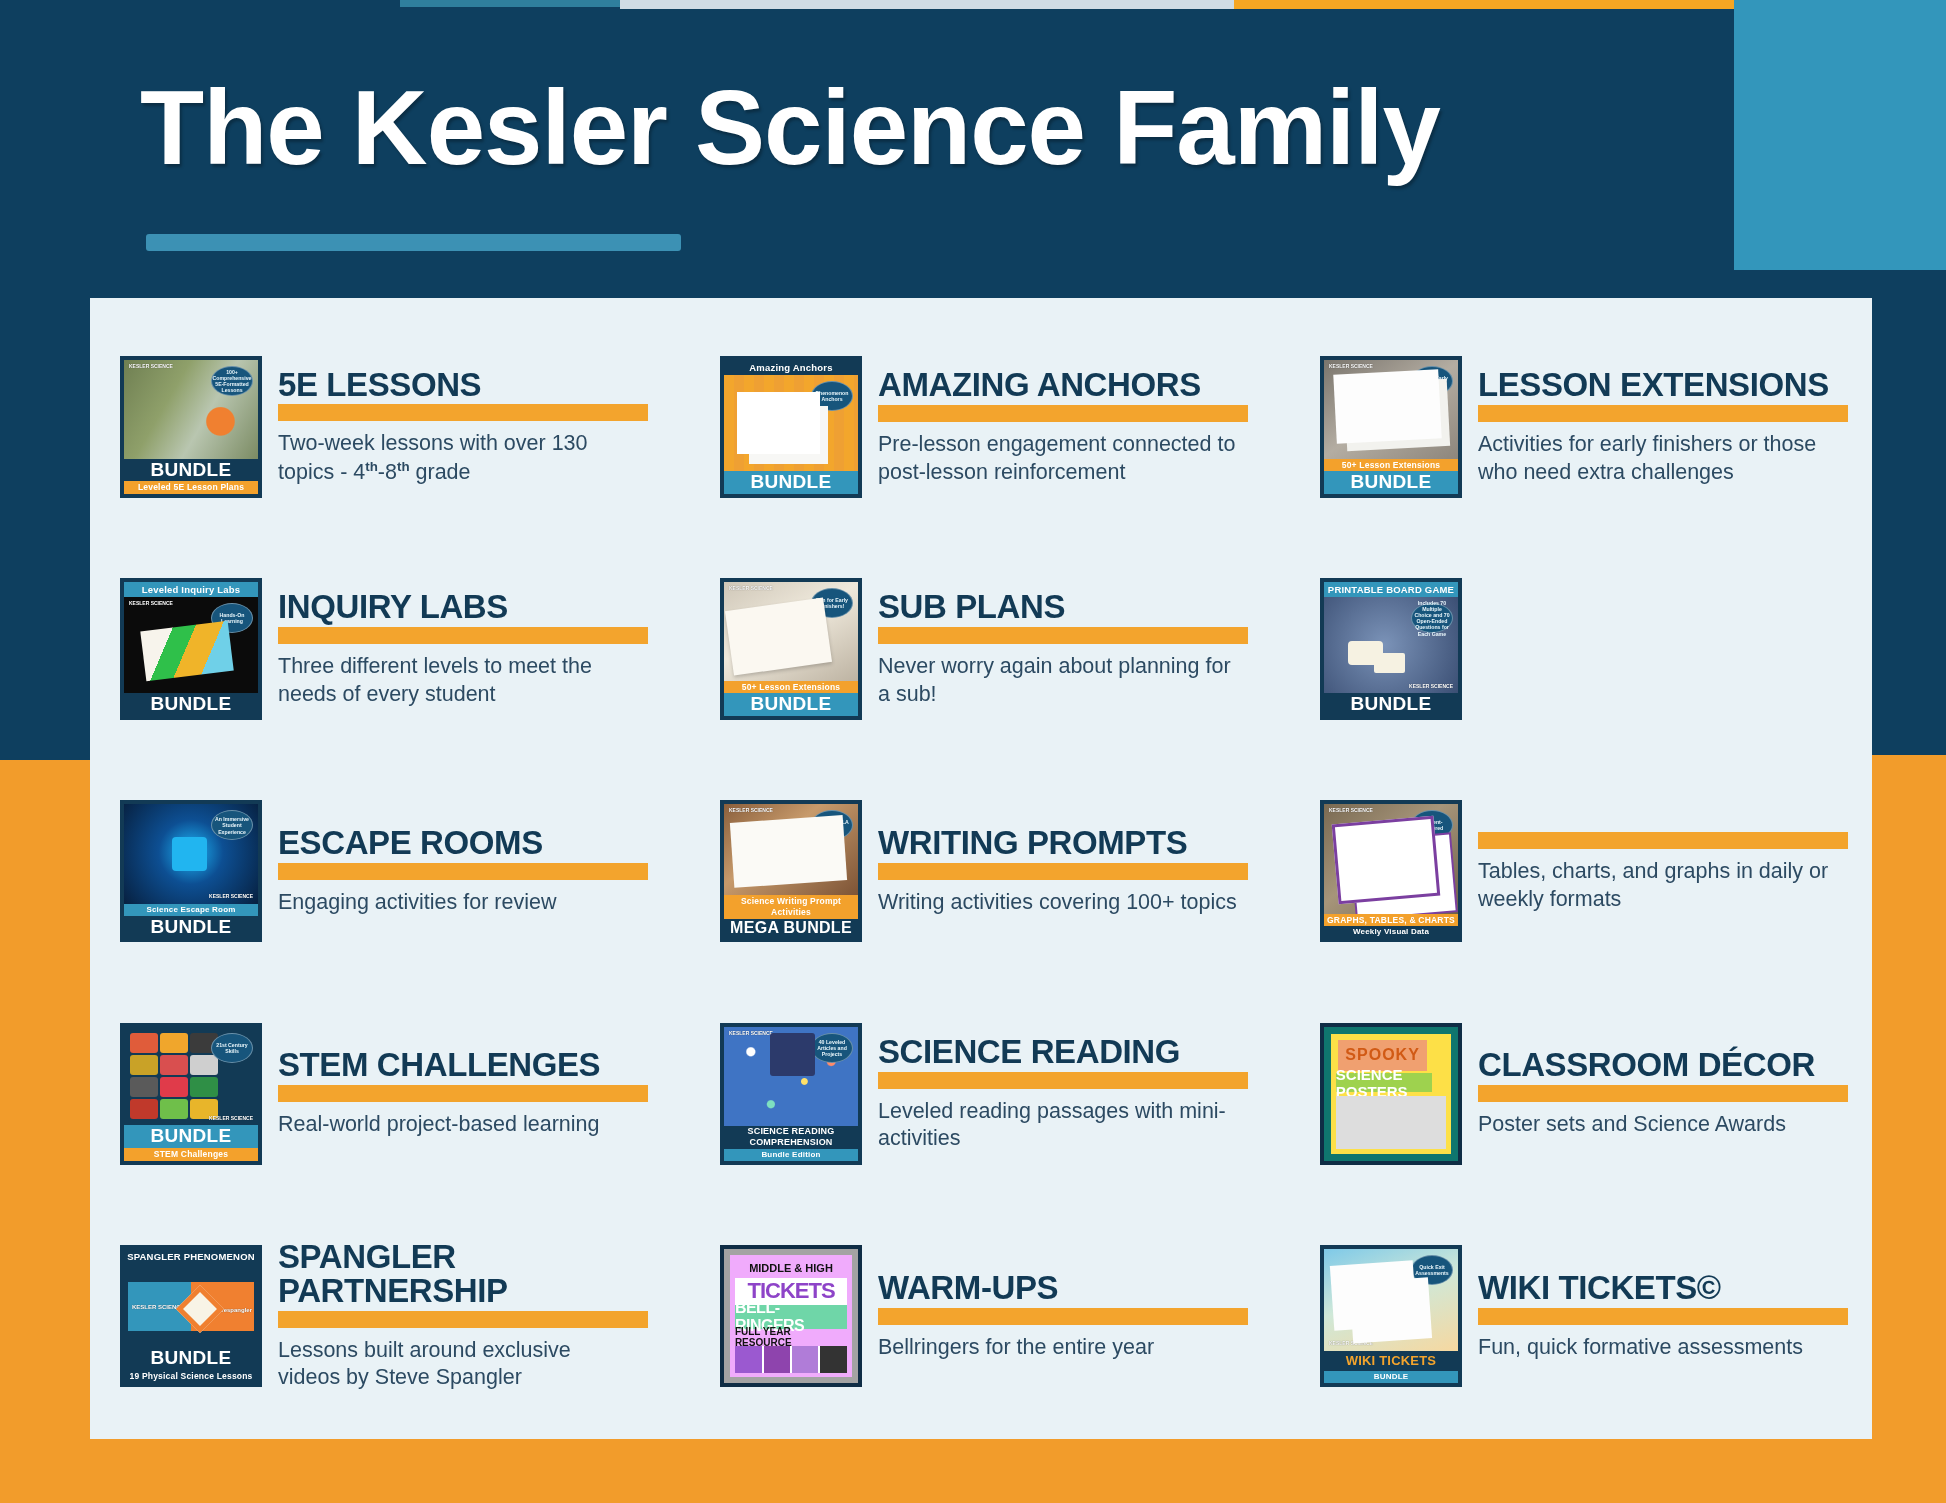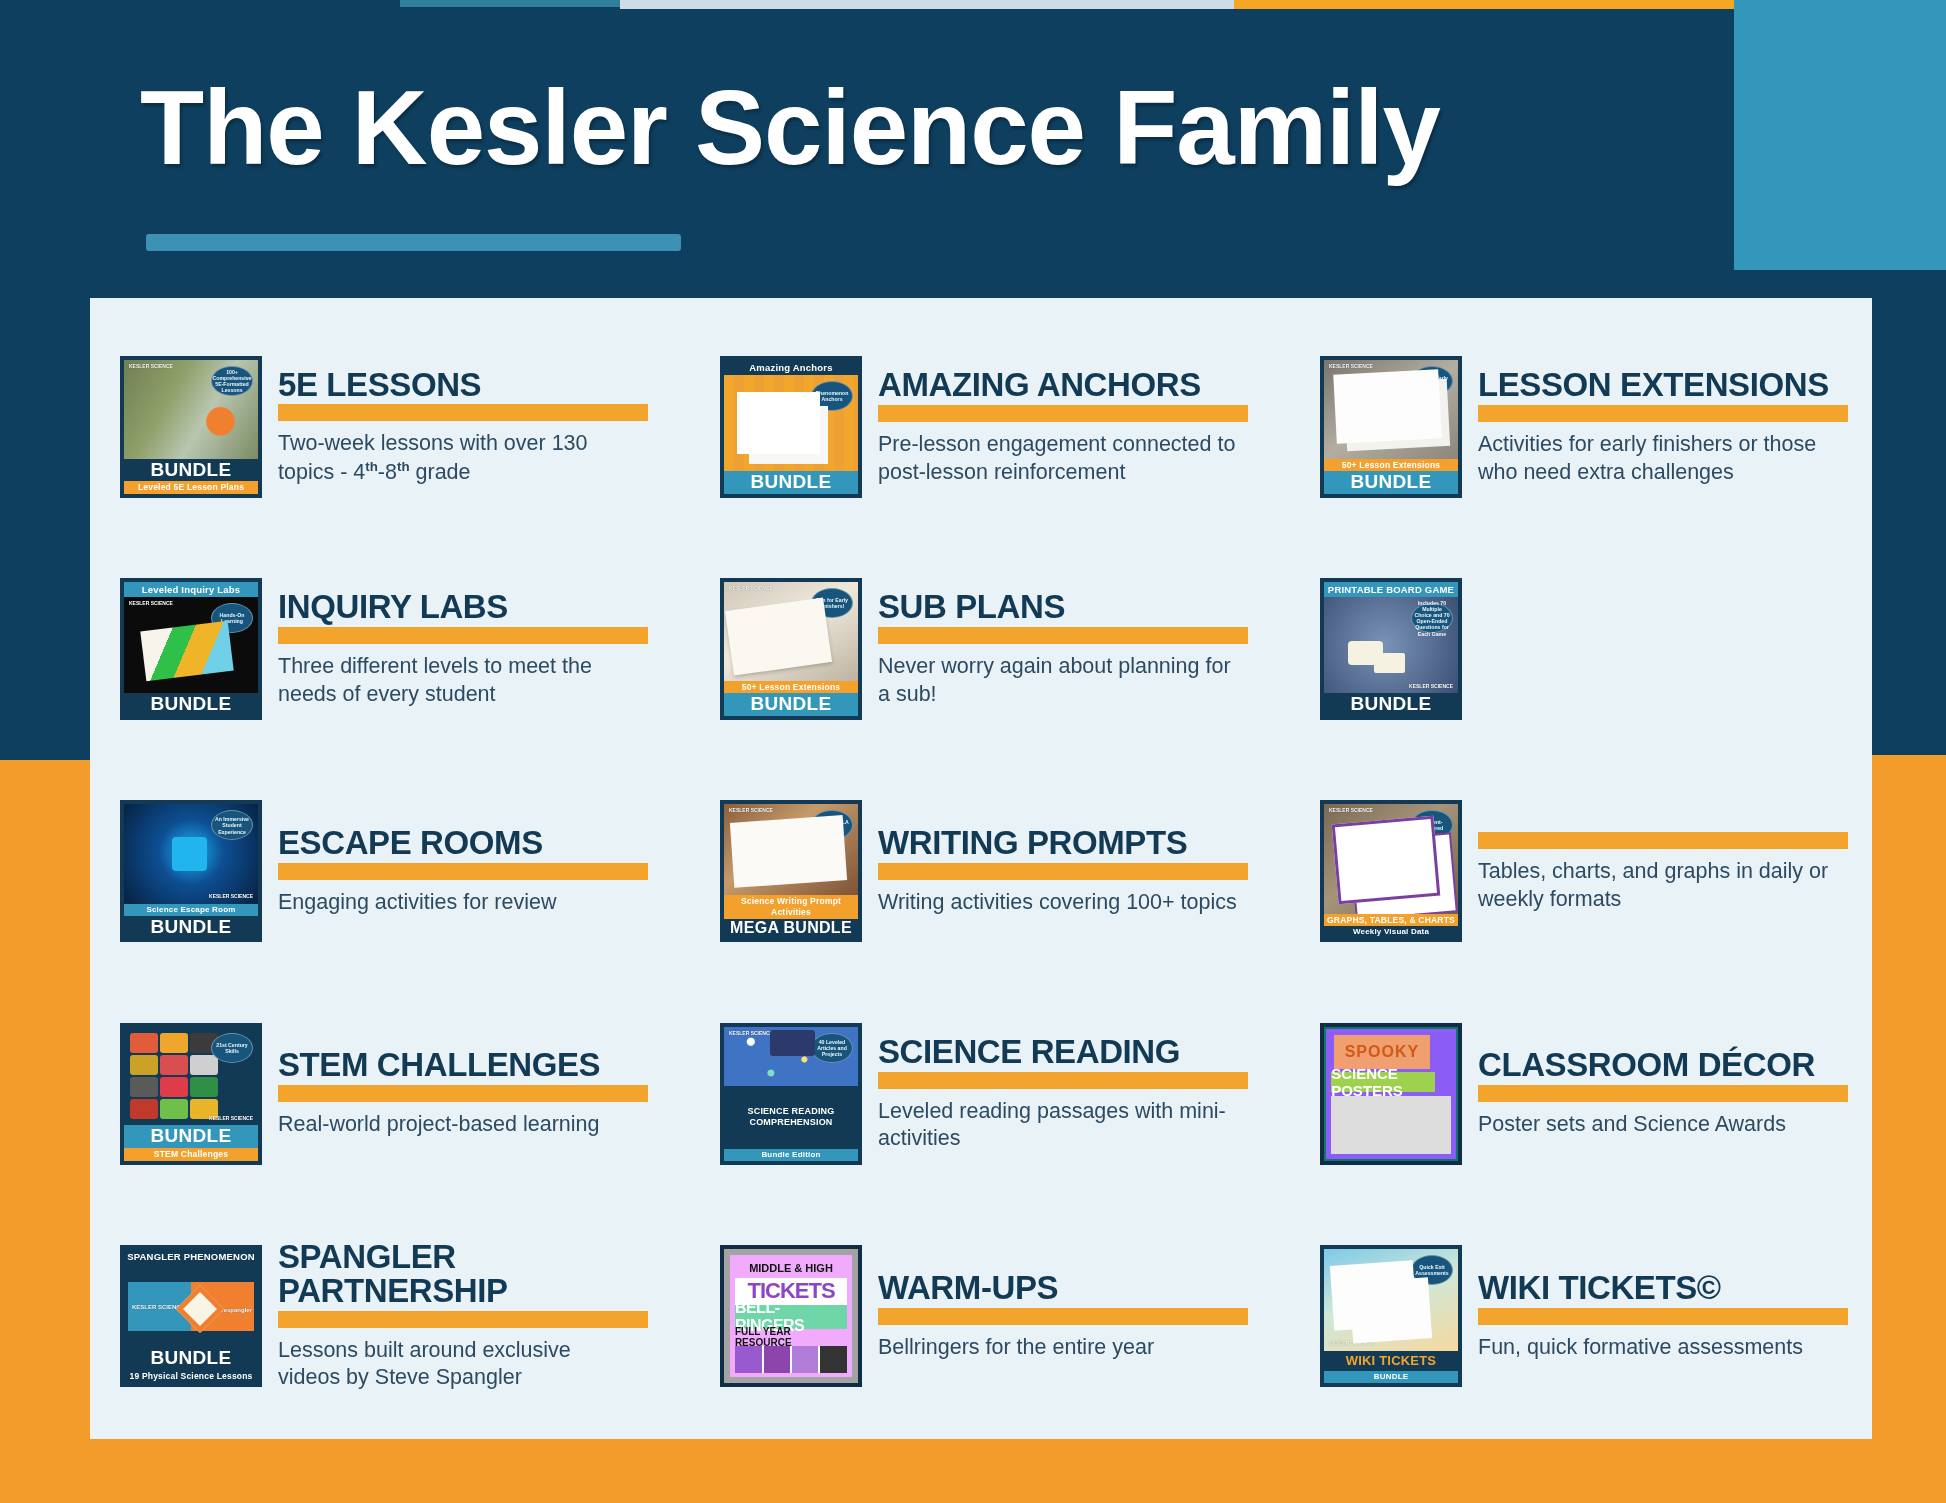--- a/index.html
+++ b/index.html
@@ -199,21 +199,21 @@
       grid-template-columns:repeat(3,1fr); grid-template-rows:repeat(4,1fr);
       padding:6px 40px 6px 6px; gap:2px; }
   .art-stem i { display:block; border-radius:3px; }
   .art-reading { background:#3f74c4;
       background-image: radial-gradient(circle at 20% 25%,#fff 0 3%,transparent 4%),
                         radial-gradient(circle at 60% 55%,#ffe169 0 3%,transparent 4%),
                         radial-gradient(circle at 35% 78%,#7ee0c0 0 3%,transparent 4%),
                         radial-gradient(circle at 80% 35%,#ff8b6b 0 3%,transparent 4%);}
   .art-reading::after{content:"";position:absolute;left:34%;top:6%;width:34%;height:44%;
       background:#2c3a6b;border-radius:3px;}
-  .art-spooky { background:#8b5cf6; border:2px solid #0f766e; }
+  .art-spooky { background:#fde047; border:7px solid #0f766e; }
   .art-spooky .sp1{position:absolute;left:6%;top:5%;width:74%;height:26%;
       background:#f0a070;color:#d15a15;font-size:16px;font-weight:800;
       display:flex;align-items:center;justify-content:center;letter-spacing:1px;}
   .art-spooky .sp2{position:absolute;left:4%;top:33%;width:80%;height:16%;
       background:#9ed24e;color:#fff;font-size:15px;font-weight:800;
       display:flex;align-items:center;justify-content:center;}
   .art-spooky .sp3{position:absolute;left:4%;bottom:4%;right:4%;top:52%;
       background:linear-gradient(#ddd 0 100%);}
   .art-bellringer { background:#f0abfc; border:6px solid #a3a3a3; }
   .art-bellringer .b1{position:absolute;left:4%;top:3%;right:4%;height:16%;
@@ -448,21 +448,21 @@
           <div class="card-desc">Real-world project-based learning</div>
         </div>
       </div>
 
       <div class="card">
         <div class="thumb">
           <div class="thumb-art art-reading">
             <div class="ks-logo">KESLER SCIENCE</div>
             <div class="badge">40 Leveled Articles and Projects</div>
           </div>
-          <div class="thumb-strip strip-navy" style="font-size:9px;padding:20px 2px">SCIENCE READING COMPREHENSION</div>
+          <div class="thumb-strip strip-navy" style="font-size:9px;padding:0 2px">SCIENCE READING COMPREHENSION</div>
           <div class="thumb-strip strip-teal">Bundle Edition</div>
         </div>
         <div class="card-text">
           <div class="card-title two-line">SCIENCE READING</div>
           <div class="title-bar"></div>
           <div class="card-desc">Leveled reading passages with mini-activities</div>
         </div>
       </div>
 
       <div class="card">

